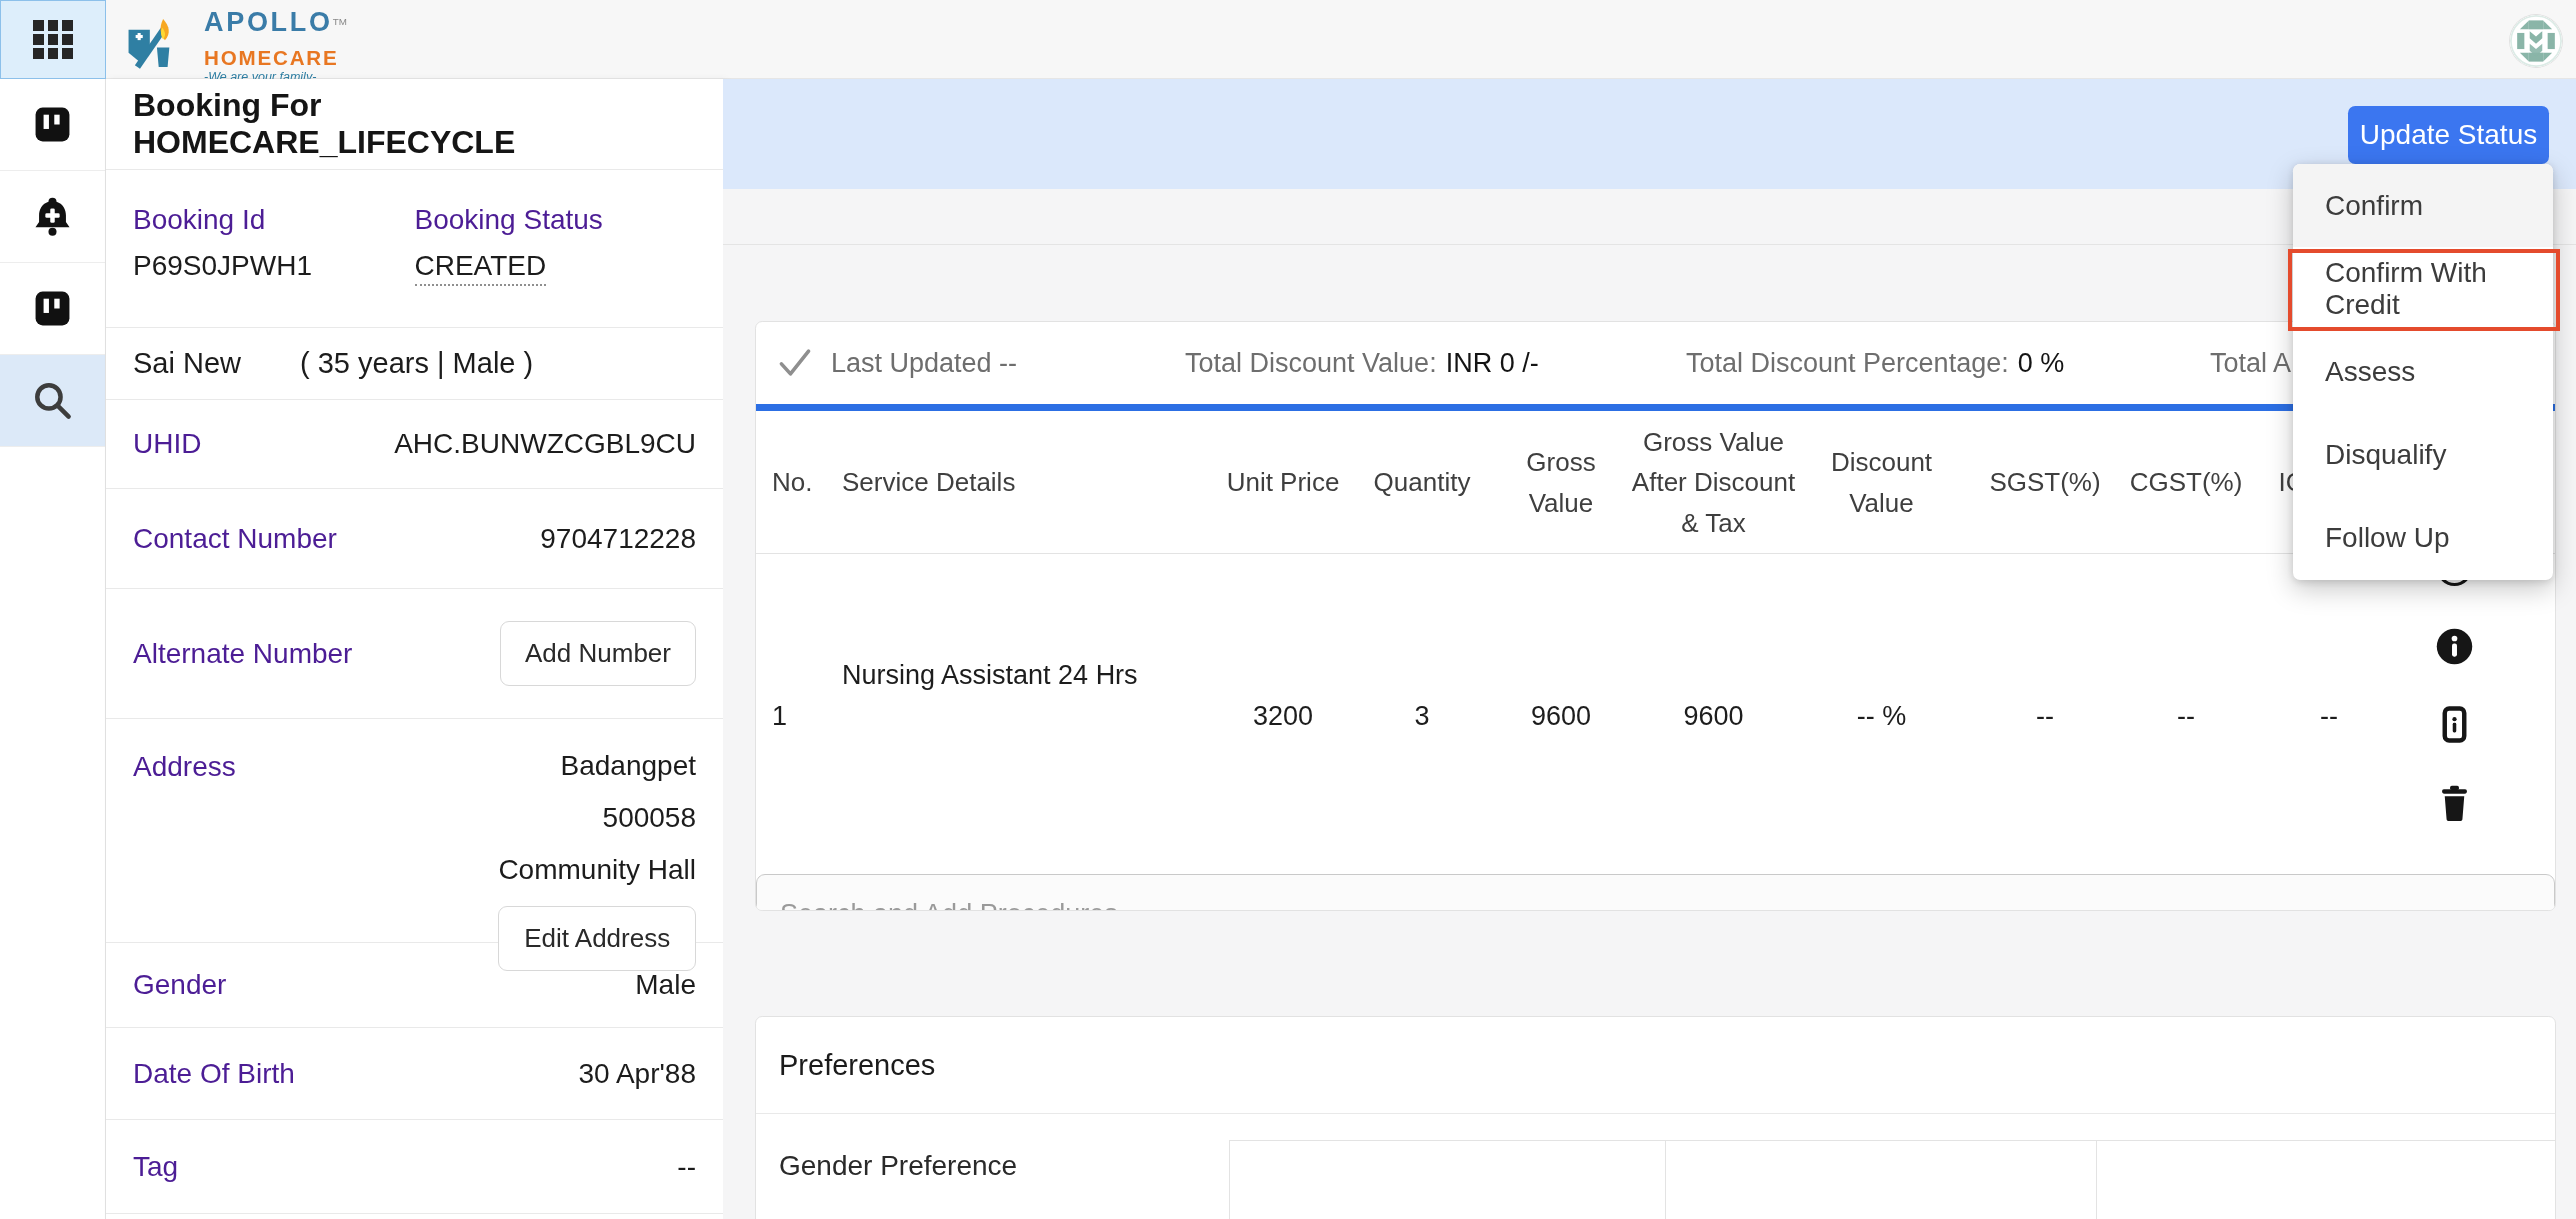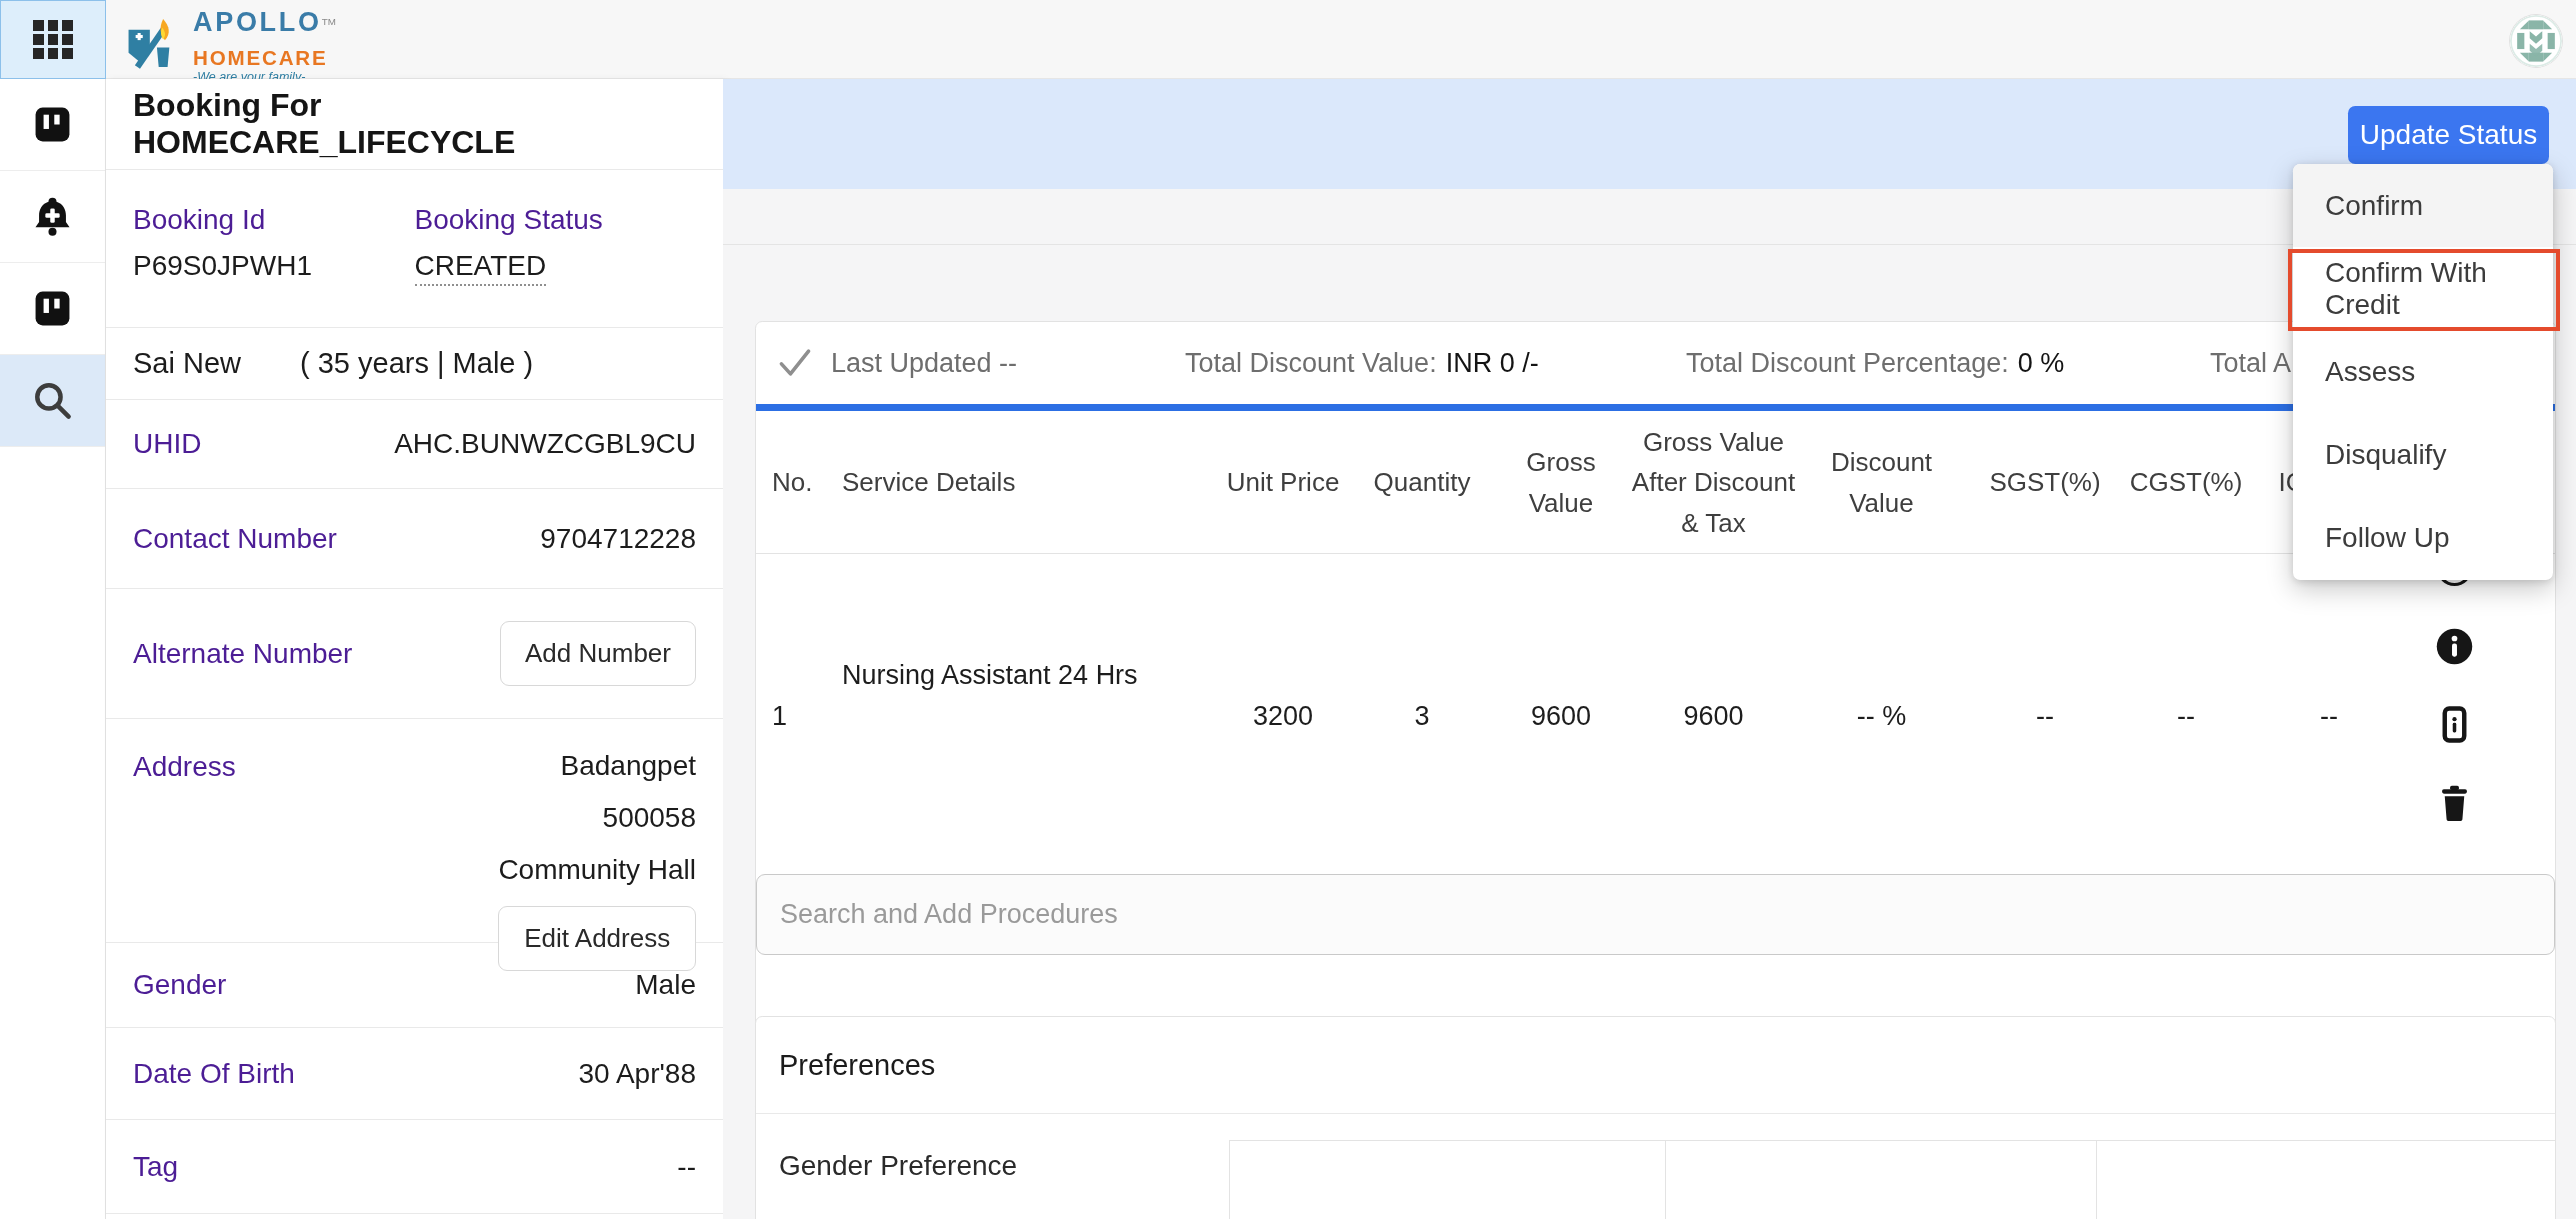--- a/index.html
+++ b/index.html
@@ -7,21 +7,21 @@
   .screen {
     position:relative; width:2576px; height:1219px; overflow:hidden;
     background:#f5f5f6; font-family:"Liberation Sans","DejaVu Sans",sans-serif;
     color:#1f1f1f;
   }
   
   .topbar { position:absolute; left:0; top:0; width:2576px; height:79px; background:#f7f7f7; border-bottom:0.9px solid #e6e6e6; }
   .grid-btn { position:absolute; left:0; top:0; width:106px; height:79px; background:#ddeefb; border:1.8px solid #8cc0ea; display:flex; align-items:center; justify-content:center; cursor:pointer; }
   .grid-icon { display:grid; grid-template-columns:repeat(3,10.7px); grid-template-rows:repeat(3,10.7px); gap:3.6px; }
   .grid-icon span { background:#262626; }
-  .logo { position:absolute; left:125px; top:9px; display:flex; align-items:center; gap:13px; }
+  .logo { position:absolute; left:125px; top:9px; display:flex; align-items:center; gap:24px; }
   .logo-text { line-height:1; }
   .logo-apollo { font-size:27px; letter-spacing:2.7px; color:#3a7ca8; font-weight:bold; }
   .logo-tm { font-size:9.8px; color:#888; vertical-align:super; }
   .logo-homecare { font-size:20.6px; letter-spacing:1.8px; color:#e87722; font-weight:bold; margin-top:12px; }
   .logo-tagline { font-size:12.5px; color:#2f7fa3; margin-top:2.7px; font-style:italic; }
   .avatar { position:absolute; right:14.3px; top:15px; width:52px; height:52px; border-radius:50%; background:#fff; overflow:hidden; cursor:pointer; box-shadow:0 0 0 0.9px #e0e0e0; }
   
   .sidebar { position:absolute; left:0; top:79px; width:106px; height:1140px; background:#fff; border-right:0.9px solid #e2e2e2; }
   .side-item { height:92px; display:flex; align-items:center; justify-content:center; border-bottom:0.9px solid #ededed; cursor:pointer; }
   .side-item.active { background:#dce9f8; }
@@ -47,21 +47,21 @@
   .row-address { height:224px; padding-top:32px; display:flex; justify-content:space-between; }
   .addr-right { text-align:right; display:flex; flex-direction:column; gap:21px; }
   .addr-right .val { line-height:1.1; }
   
   .main { position:absolute; left:723px; top:79px; width:1853px; height:1140px; background:#f5f5f6; }
   .banner { position:absolute; left:0; top:0; width:1853px; height:110px; background:#dbe8fb; }
   .main-divider { position:absolute; left:0; top:165px; width:1853px; height:0.9px; background:#e4e4e4; }
   .update-btn { position:absolute; left:1625px; top:27px; width:201px; height:58px; background:#3b76f0; border:none; border-radius:7.2px; color:#fff; font-size:28px; font-family:inherit; cursor:pointer; }
   
   .card { position:absolute; background:#fff; border:0.9px solid #e2e2e2; border-radius:7.2px; }
-  .card-services { left:32px; top:242px; width:1801px; height:793px; overflow:hidden; }
+  .card-services { left:32px; top:242px; width:1801px; height:590px; overflow:hidden; }
   .statusbar { position:relative; height:82px; }
   .statusbar .check { position:absolute; left:19.7px; top:21.5px; }
   .sb-item { position:absolute; top:0; height:82px; display:flex; align-items:center; font-size:27px; color:#6e6e6e; white-space:nowrap; }
   .sb-item b { color:#141414; font-weight:normal; margin-left:9px; }
   .blue-bar { position:absolute; left:0; top:82px; width:1801px; height:7.2px; background:#2c6fe4; }
   .tbl-grid { display:grid; grid-template-columns:86px 376px 130px 148px 130px 175px 161px 166px 116px 170px 1fr; }
   .tbl-head { position:absolute; left:0; top:90px; width:1801px; height:142px; border-bottom:0.9px solid #e3e3e3; align-items:center; }
   .th { font-size:26px; color:#3f3f3f; line-height:1.55; text-align:center; }
   .th.left { text-align:left; }
   .th.no { padding-left:16px; }

